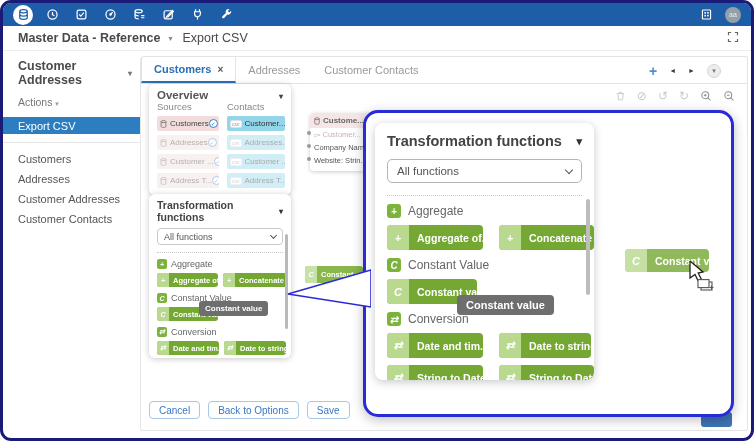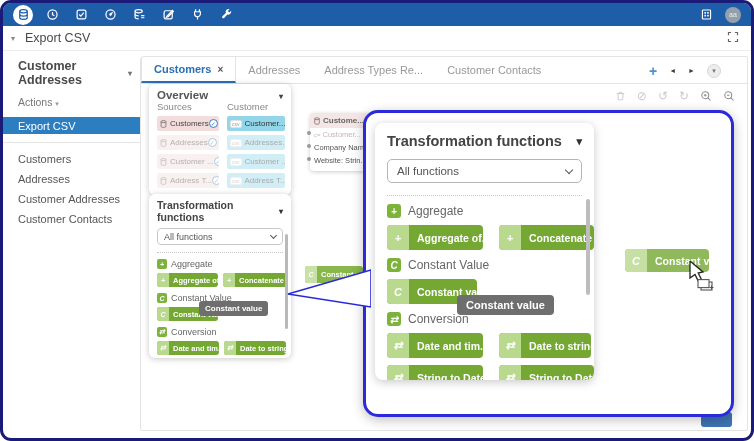--- a/index.html
+++ b/index.html
@@ -172,20 +172,21 @@
           <rect x="8.8" y="5" width="2" height="2"></rect>
           <rect x="5.4" y="8.4" width="2" height="2"></rect>
           <rect x="8.8" y="8.4" width="2" height="2"></rect>
         </svg>
     </span>
     <span class="avatar">aa</span>
   </span>
 </div>
 
 <div class="hdr">
+  <span class="hdr-title">Master Data - Reference</span>
   <span class="hdr-caret">▾</span>
   <span class="hdr-page">Export CSV</span>
   <span class="hdr-expand">
     <svg width="12" height="12" viewBox="0 0 16 16" fill="none" stroke="currentColor" stroke-width="1.6">
         <path d="M2 5.5V2h3.5M10.5 2H14v3.5M14 10.5V14h-3.5M5.5 14H2v-3.5"></path>
       </svg>
   </span>
 </div>
 
 <div class="side">
@@ -204,21 +205,20 @@
   </div>
 </div>
 
 <div class="card">
   <div class="tabsrow">
     <div class="tab active">
       <span>Customers</span>
       <span class="x">×</span>
     </div>
     <div class="tab">Addresses</div>
-    <div class="tab">Address Types Re...</div>
     <div class="tab">Customer Contacts</div>
     <div class="tabctrl">
       <span class="tc-plus">+</span>
       <span class="tc-arr">◄</span>
       <span class="tc-arr">►</span>
       <span class="tc-circ">▾</span>
     </div>
   </div>
 
   <div class="cvtools">
@@ -279,21 +279,21 @@
         <div class="chip src dim">
           <svg viewBox="0 0 8 10" fill="none" stroke="#6d6d6d">
               <ellipse cx="4" cy="2" rx="3" ry="1.3"></ellipse>
               <path d="M1 2v6c0 .7 1.3 1.3 3 1.3S7 8.7 7 8V2"></path>
             </svg>
           <span>Address T...</span>
           <span class="ck">✓</span>
         </div>
       </div>
       <div class="ov-col">
-        <div class="ov-lab">Customer</div>
+        <div class="ov-lab">Contacts</div>
         <div class="chip tgt">
           <span class="csvb">csv</span>
           <span>Customer...</span>
 
         </div>
         <div class="chip tgt dim">
           <span class="csvb">csv</span>
           <span>Addresses...</span>
 
         </div>
@@ -378,20 +378,25 @@
       </div>
     <div class="node-r">Company Nam...</div>
     <div class="node-r">Website: Strin...</div>
   </div>
   <div class="ports">
     <div class="port"></div>
     <div class="port"></div>
     <div class="port"></div>
   </div>
 
+  <div class="foot">
+    <div class="fbtn">Cancel</div>
+    <div class="fbtn">Back to Options</div>
+    <div class="fbtn">Save</div>
+  </div>
 </div>
 
 <div class="bluepeek"></div>
 
 <div class="ghost">
   <i class="fbi">C</i>
   <span class="fbt">Constant val...</span>
 </div>
 
 <div class="popup">

